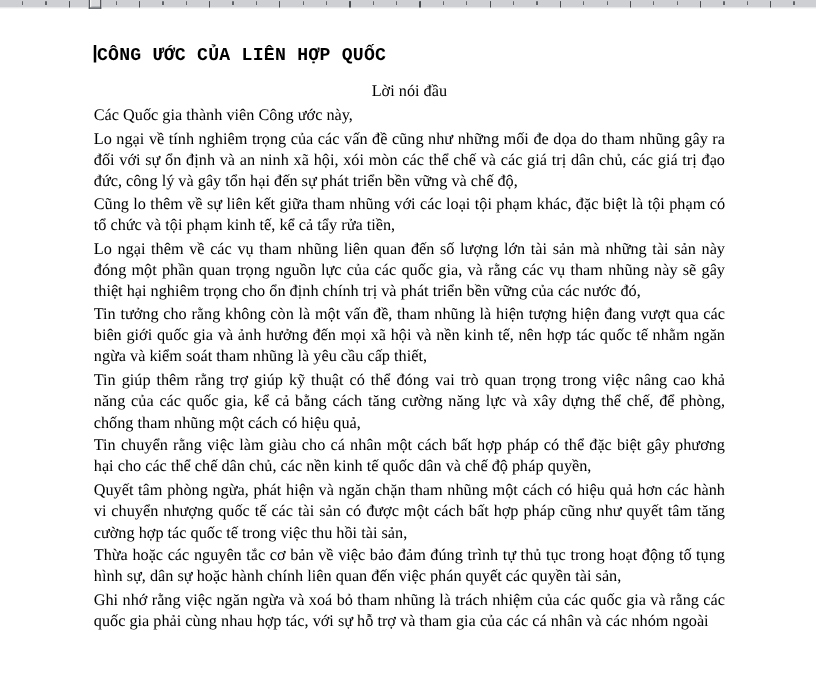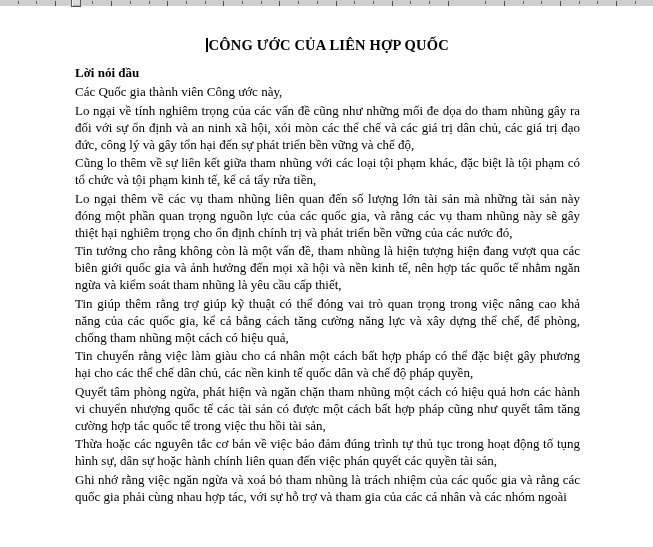--- a/index.html
+++ b/index.html
@@ -46,40 +46,42 @@
     border: 1px solid #53565a;
     border-top: none;
     box-shadow: inset 1px 0 0 #f5f5f5, inset 0 -1px 0 #aaadb0;
   }
 
   
   .page {
     padding: 28px 73px 0 75px;
   }
   .doc-title {
-    text-align: center;
+    text-align: left;
     font-size: 14.5px;
     line-height: 21px;
     letter-spacing: 0.2px;
+    font-family: Liberation Mono, monospace;
   }
   .doc-title .line1 { font-weight: bold; }
   .doc-title .line2 { font-weight: normal; }
   .caret {
     display: inline-block;
     width: 1.5px;
     height: 14px;
     background: #000;
     vertical-align: -2px;
     margin-right: 1px;
   }
   .heading {
     font-size: 13px;
-    font-weight: bold;
+    font-weight: normal;
     line-height: 17px;
     margin: 8px 0 2px 0;
+    text-align: center;
   }
   .para {
     font-size: 13px;
     line-height: 17px;
     margin: 0 0 1.5px 0;
     text-align: justify;
   }
   .para .lead { }
   .para .rest { font-style: normal; }
 </style>

